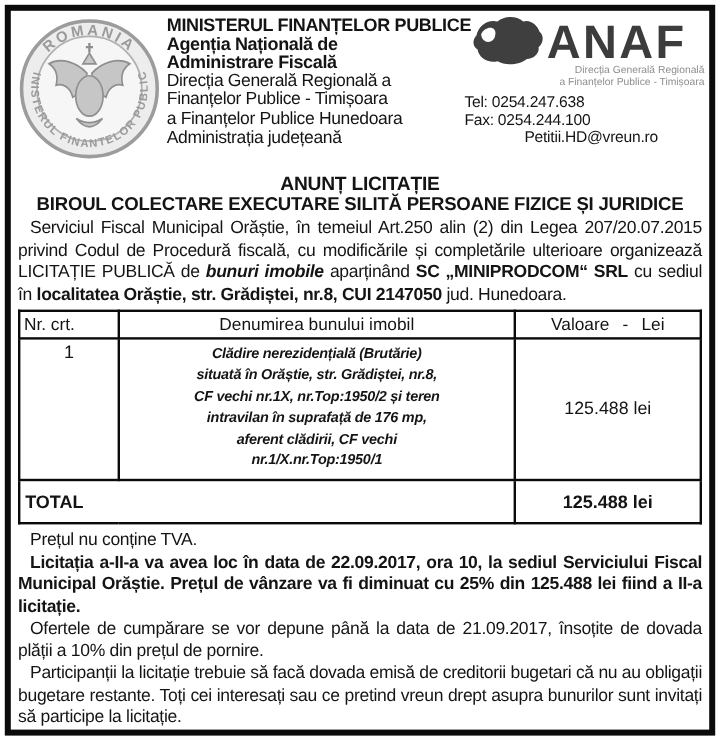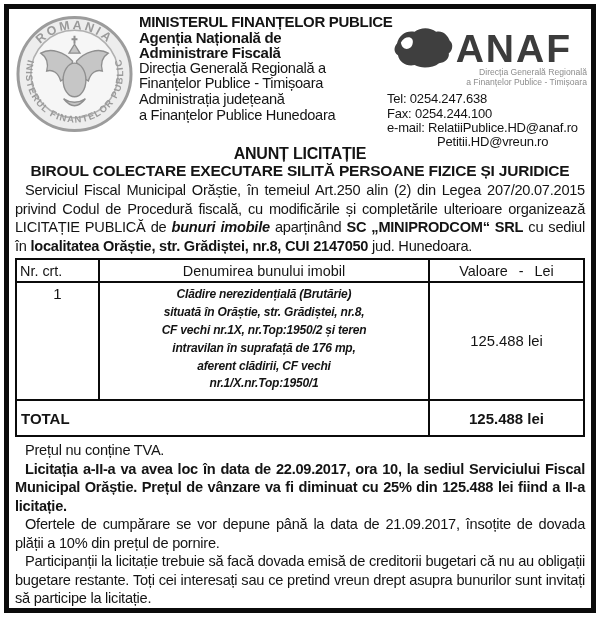--- a/index.html
+++ b/index.html
@@ -12,21 +12,21 @@
     position:absolute; left:4px; top:4px; width:592px; height:609px;
     box-sizing:border-box; border:5px solid #0b0b0b; background:#fff;
     padding:4px 6px 0 6px; overflow:hidden;
   }
   
   .header { position:relative; height:128px; }
   .seal { position:absolute; left:0px; top:0px; width:119px; height:122px; }
   .ministry { position:absolute; left:124px; top:1px; width:260px; letter-spacing:-0.3px; }
   .ministry .m-bold { font-weight:bold; font-size:15px; line-height:15.6px; }
   .ministry .m-reg  { font-size:14.6px; line-height:15.6px; }
-  .anaf-block { position:absolute; left:372px; top:14px; width:206px; }
+  .anaf-block { position:absolute; left:372px; top:0; width:206px; }
   .anaf-logo { display:flex; justify-content:flex-start; align-items:center; height:40px; }
   .anaf-tagline { text-align:right; font-size:8.6px; line-height:9.6px; color:#8d8d8d; padding-right:6px; margin-top:1px; }
   .contact { margin-top:5px; font-size:13px; line-height:14.4px; letter-spacing:-0.2px; }
   .contact div:last-child { padding-left:50px; }
   
   .title-block { margin-top:4px; text-align:center; font-weight:bold; letter-spacing:-0.2px; }
   .title    { font-size:16px;   line-height:17px; }
   .subtitle { font-size:15.5px; line-height:17px; }
   
   .intro {
@@ -84,42 +84,41 @@
         <path d="M49 85 Q60 99 71 85 Q60 92 49 85 Z"></path>
       </g>
     </svg>
 
     <div class="ministry">
       <div class="m-bold">MINISTERUL FINANȚELOR PUBLICE</div>
       <div class="m-bold">Agenția Națională de</div>
       <div class="m-bold">Administrare Fiscală</div>
       <div class="m-reg">Direcția Generală Regională a</div>
       <div class="m-reg">Finanțelor Publice - Timișoara</div>
+      <div class="m-reg">a Finanțelor Publice Hunedoara</div>
       <div class="m-reg">Administrația județeană</div>
-      <div class="m-reg">a Finanțelor Publice Hunedoara</div>
     </div>
 
     <div class="anaf-block">
       <div class="anaf-logo">
         <svg viewBox="0 0 192 44" width="192" height="43" aria-hidden="true">
           <g>
             <path fill="#3f3f3f" d="M8 18 C10 9 18 4 26 6 C32 1 42 1 48 6 C54 4 60 9 62 15 C66 18 65 25 61 28 C62 33 57 38 51 38 C45 43 33 44 26 40 C18 42 10 37 9 30 C4 27 5 21 8 18 Z"></path>
             <path fill="#ffffff" d="M12 17 C16 9 26 10 24 18 C23 25 13 26 12 17 Z"></path>
           </g>
           <text x="68" y="37" font-size="40" font-weight="bold" letter-spacing="2" fill="#3c3c3c">ANAF</text>
         </svg>
       </div>
       <div class="anaf-tagline">
           <div>Direcția Generală Regională</div>
           <div>a Finanțelor Publice - Timișoara</div>
         </div>
       <div class="contact">
           <div>Tel: 0254.247.638</div>
           <div>Fax: 0254.244.100</div>
-          <div>e-mail: RelatiiPublice.HD@anaf.ro</div>
           <div>Petitii.HD@vreun.ro</div>
         </div>
     </div>
   </div>
 
   <div class="title-block">
     <div class="title">ANUNȚ LICITAȚIE</div>
     <div class="subtitle">BIROUL COLECTARE EXECUTARE SILITĂ PERSOANE FIZICE ȘI JURIDICE</div>
   </div>
 

